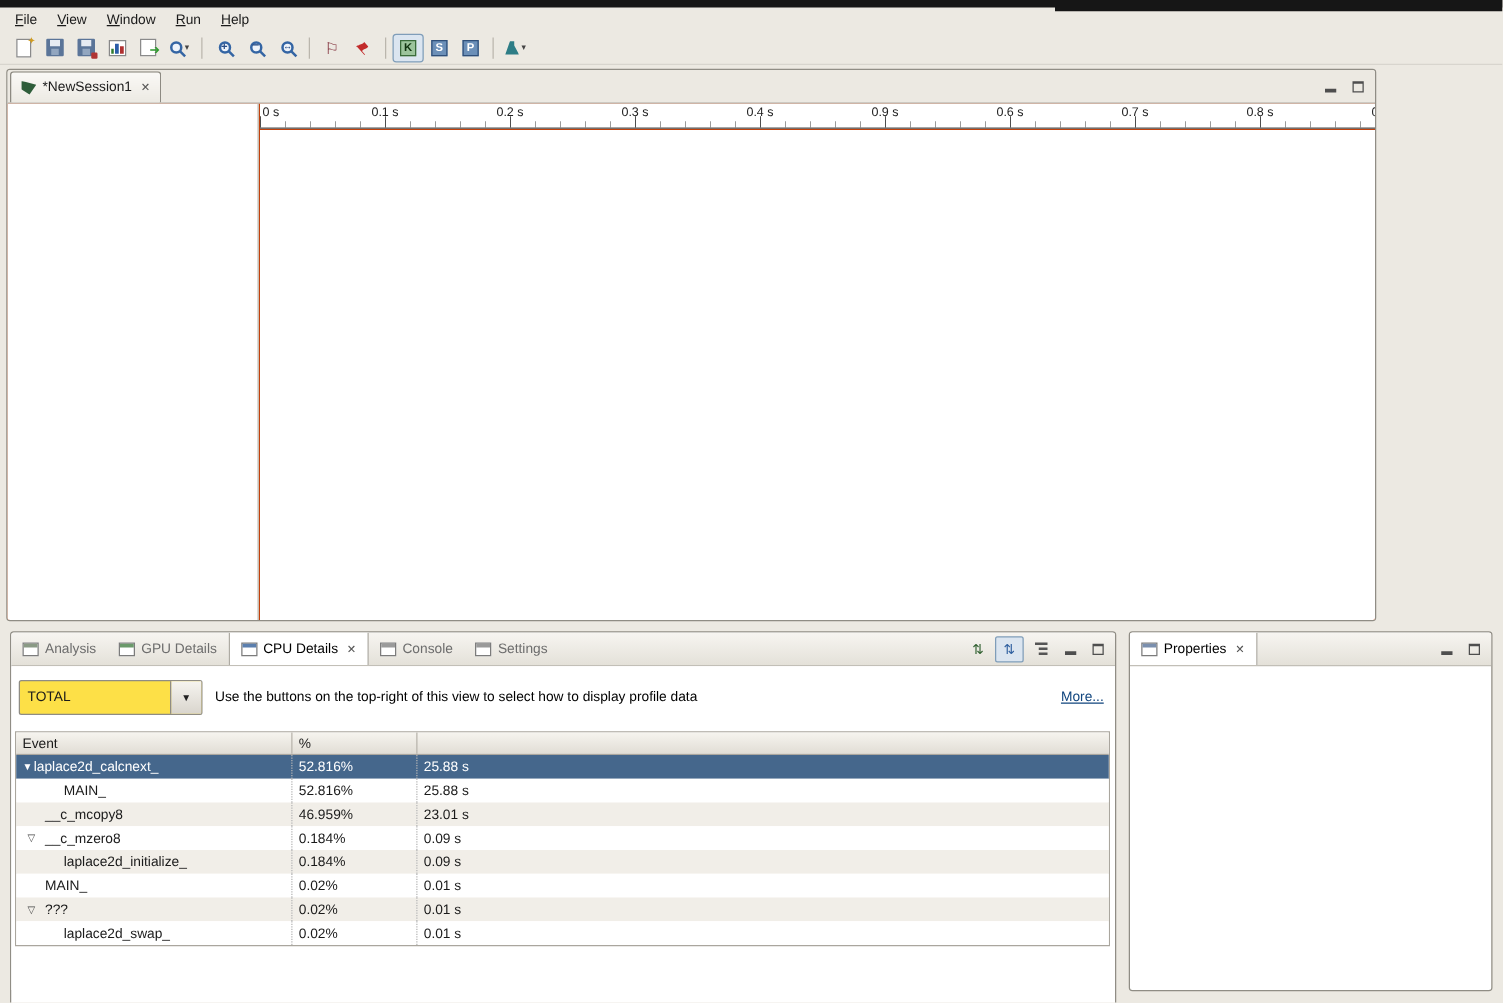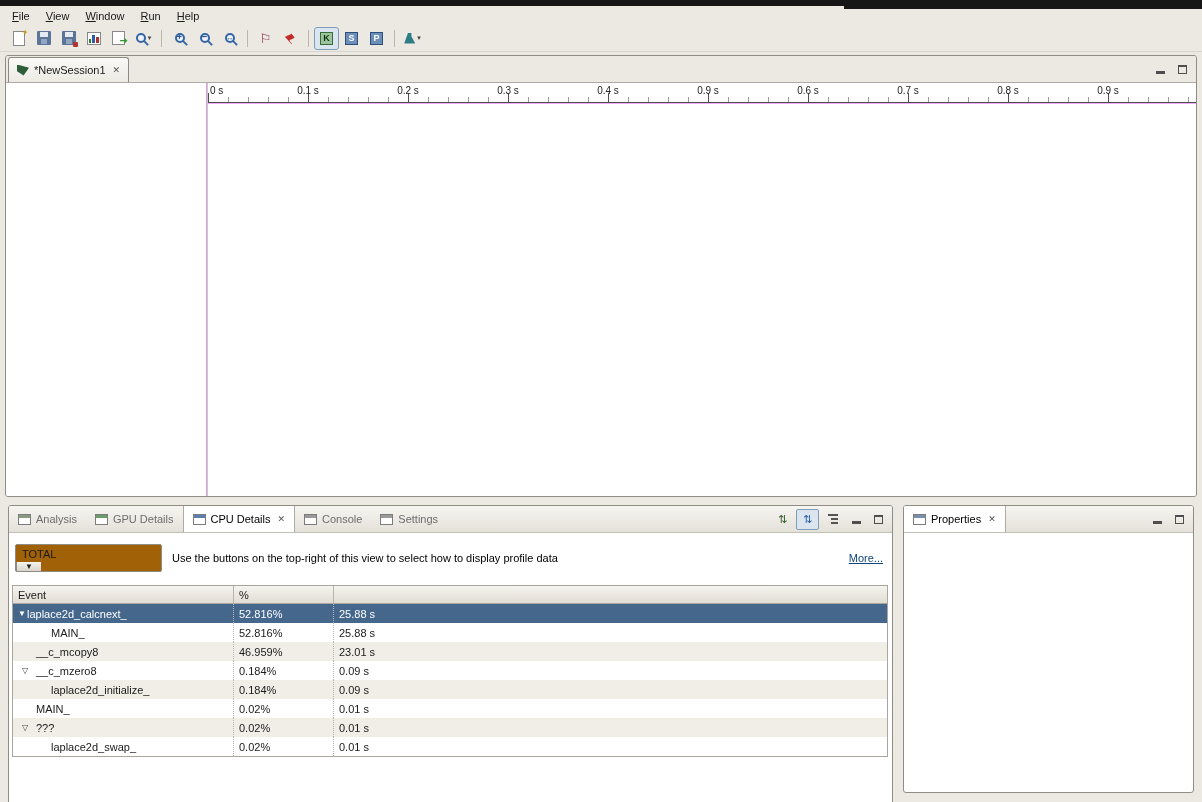--- a/index.html
+++ b/index.html
@@ -66,42 +66,42 @@
   .vt-btn { width:23px; height:21px; display:flex; align-items:center; justify-content:center; border:1px solid transparent; border-radius:2px; }
   .vt-btn.pressed { background:#dbe5f0; border:1px solid #7f9db9; }
   .updown { font-size:11px; color:#2f5f2f; }
   .tree-ic { display:flex; flex-direction:column; gap:2px; }
   .tree-ic i { display:block; height:2px; background:#555; }
   .tree-ic i:nth-child(1){ width:10px; }
   .tree-ic i:nth-child(2){ width:7px; margin-left:3px; }
   .tree-ic i:nth-child(3){ width:7px; margin-left:3px; }
 
   
-  .editor { left:5px; top:55px; width:1192px; height:442px; background:transparent; }
+  .editor { left:5px; top:55px; width:1096px; height:442px; background:transparent; }
   .editor .tabstrip { background:#ece9e2; border-bottom:1px solid #aeaba3; }
   .editor-tab { display:flex; align-items:center; gap:5px; padding:0 8px; background:linear-gradient(#faf9f6,#eceae3); border:1px solid #8d8a82; border-bottom:none; border-radius:3px 3px 0 0; margin:1px 0 0 2px; }
   .session-icon { width:12px; height:11px; background:#2e5d3a; clip-path:polygon(0 0,100% 30%,55% 100%,0 62%); }
-  .editor-content { position:relative; height:414px; background:#f0abfc;text-align:center; }
+  .editor-content { position:relative; height:414px; background:#c2410c;text-align:center; }
   .timeline-left { position:absolute; left:0; top:0; width:201px; height:100%; border-right:1px solid #bcb9b1; background:#fff; }
   .ruler { position:absolute; left:202px; right:0; top:0; height:20px; border-bottom:1px solid #4e4e4e; background-color:#fff;
     background-image:
       linear-gradient(to right,#4e4e4e 1px,transparent 1px),
       linear-gradient(to right,#9a9a9a 1px,transparent 1px);
     background-size:100px 9px, 20px 5px;
     background-repeat:repeat-x, repeat-x;
     background-position:left bottom, left bottom; }
   .rt { position:absolute; top:2px; font-size:10px; color:#222; transform:translateX(-50%); white-space:nowrap; }
   .rt.t0 { transform:none; }
   .timeline-body { position:absolute; left:202px; right:0; top:21px; bottom:0; background:#fff; }
 
   
   .bottom-left { left:8px; top:505px; width:885px; height:316px; }
   .details-content { position:relative; height:259px; background:#fff; }
   .controls { position:relative; height:50px; }
-  .combo { position:absolute; left:6px; top:11px; width:147px; height:28px; border:1px solid #8f8c84; background:#a16207; display:flex; border-radius:2px;flex-direction:column; }
+  .combo { position:absolute; left:6px; top:11px; width:147px; height:28px; border:1px solid #8f8c84; background:#fde047; display:flex; border-radius:2px; }
   .combo-text { flex:1; display:flex; align-items:center; padding-left:6px; }
   .combo-btn { width:25px; background:linear-gradient(#f6f4f0,#d9d5cd); border-left:1px solid #8f8c84; display:flex; align-items:center; justify-content:center; }
   .combo-arrow { font-size:8px; color:#222; }
   .hint-text { position:absolute; left:163px; top:19px; color:#000; }
   .more-link { position:absolute; right:9px; top:19px; color:#10457e; text-decoration:underline; }
 
   
   .cpu-table { position:absolute; left:3px; right:4px; top:52px; border:1px solid #aaa69e; }
   .thead { display:flex; height:18px; background:linear-gradient(#f6f4ef,#e1ddd5); border-bottom:1px solid #aaa69e; }
   .thead .hc { display:flex; align-items:center; padding-left:5px; border-right:1px solid #b8b4ac; color:#1a1a1a; }

